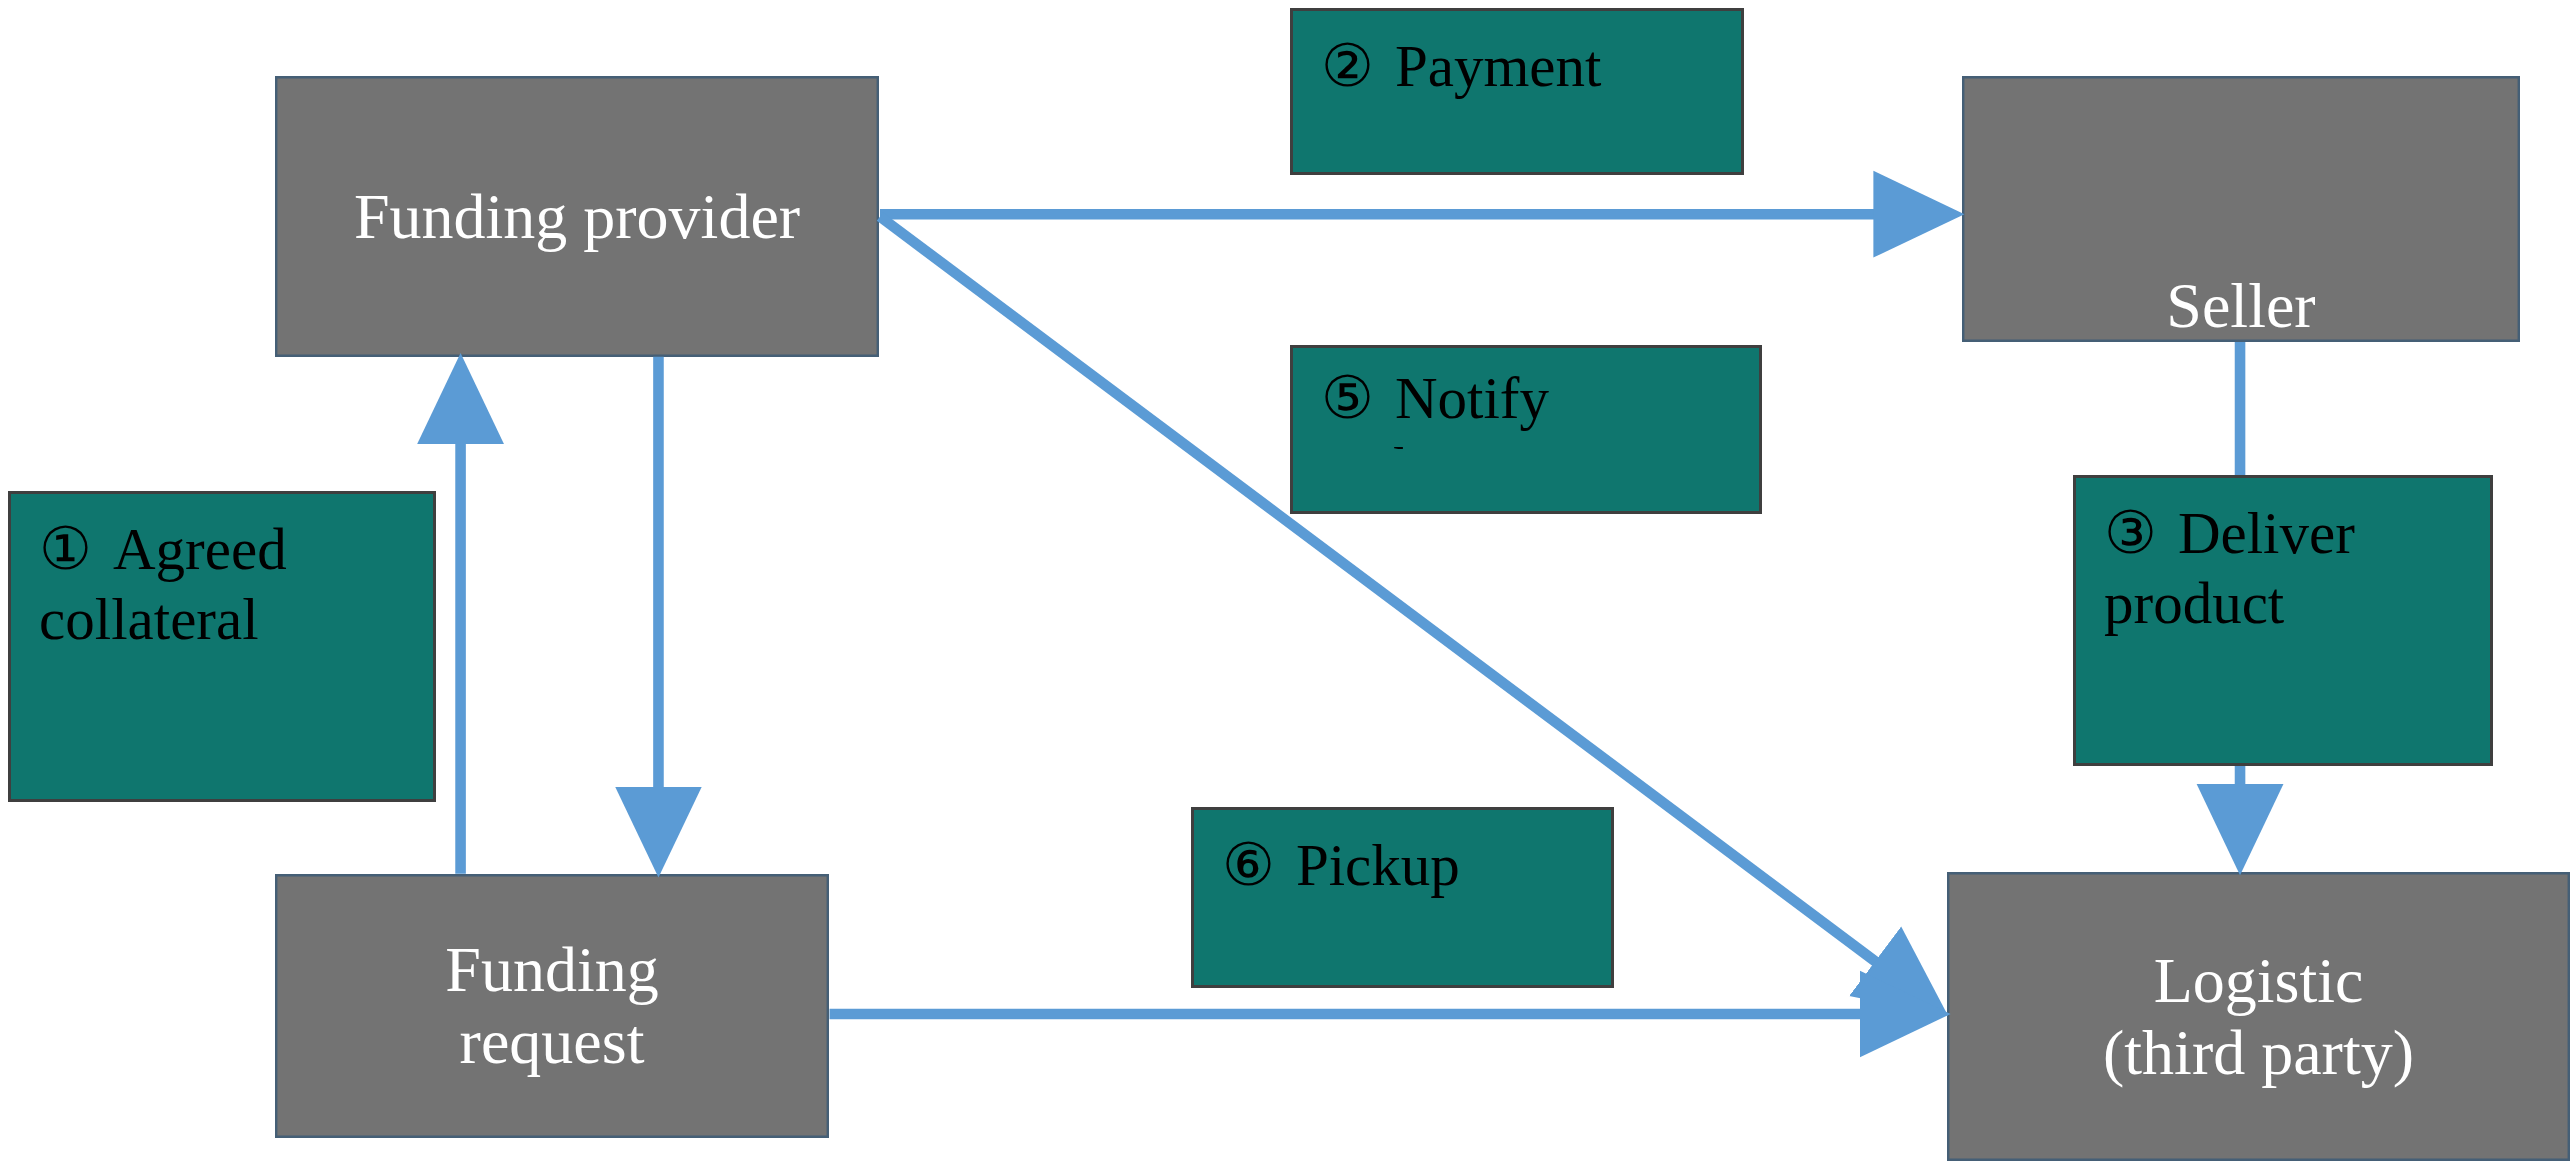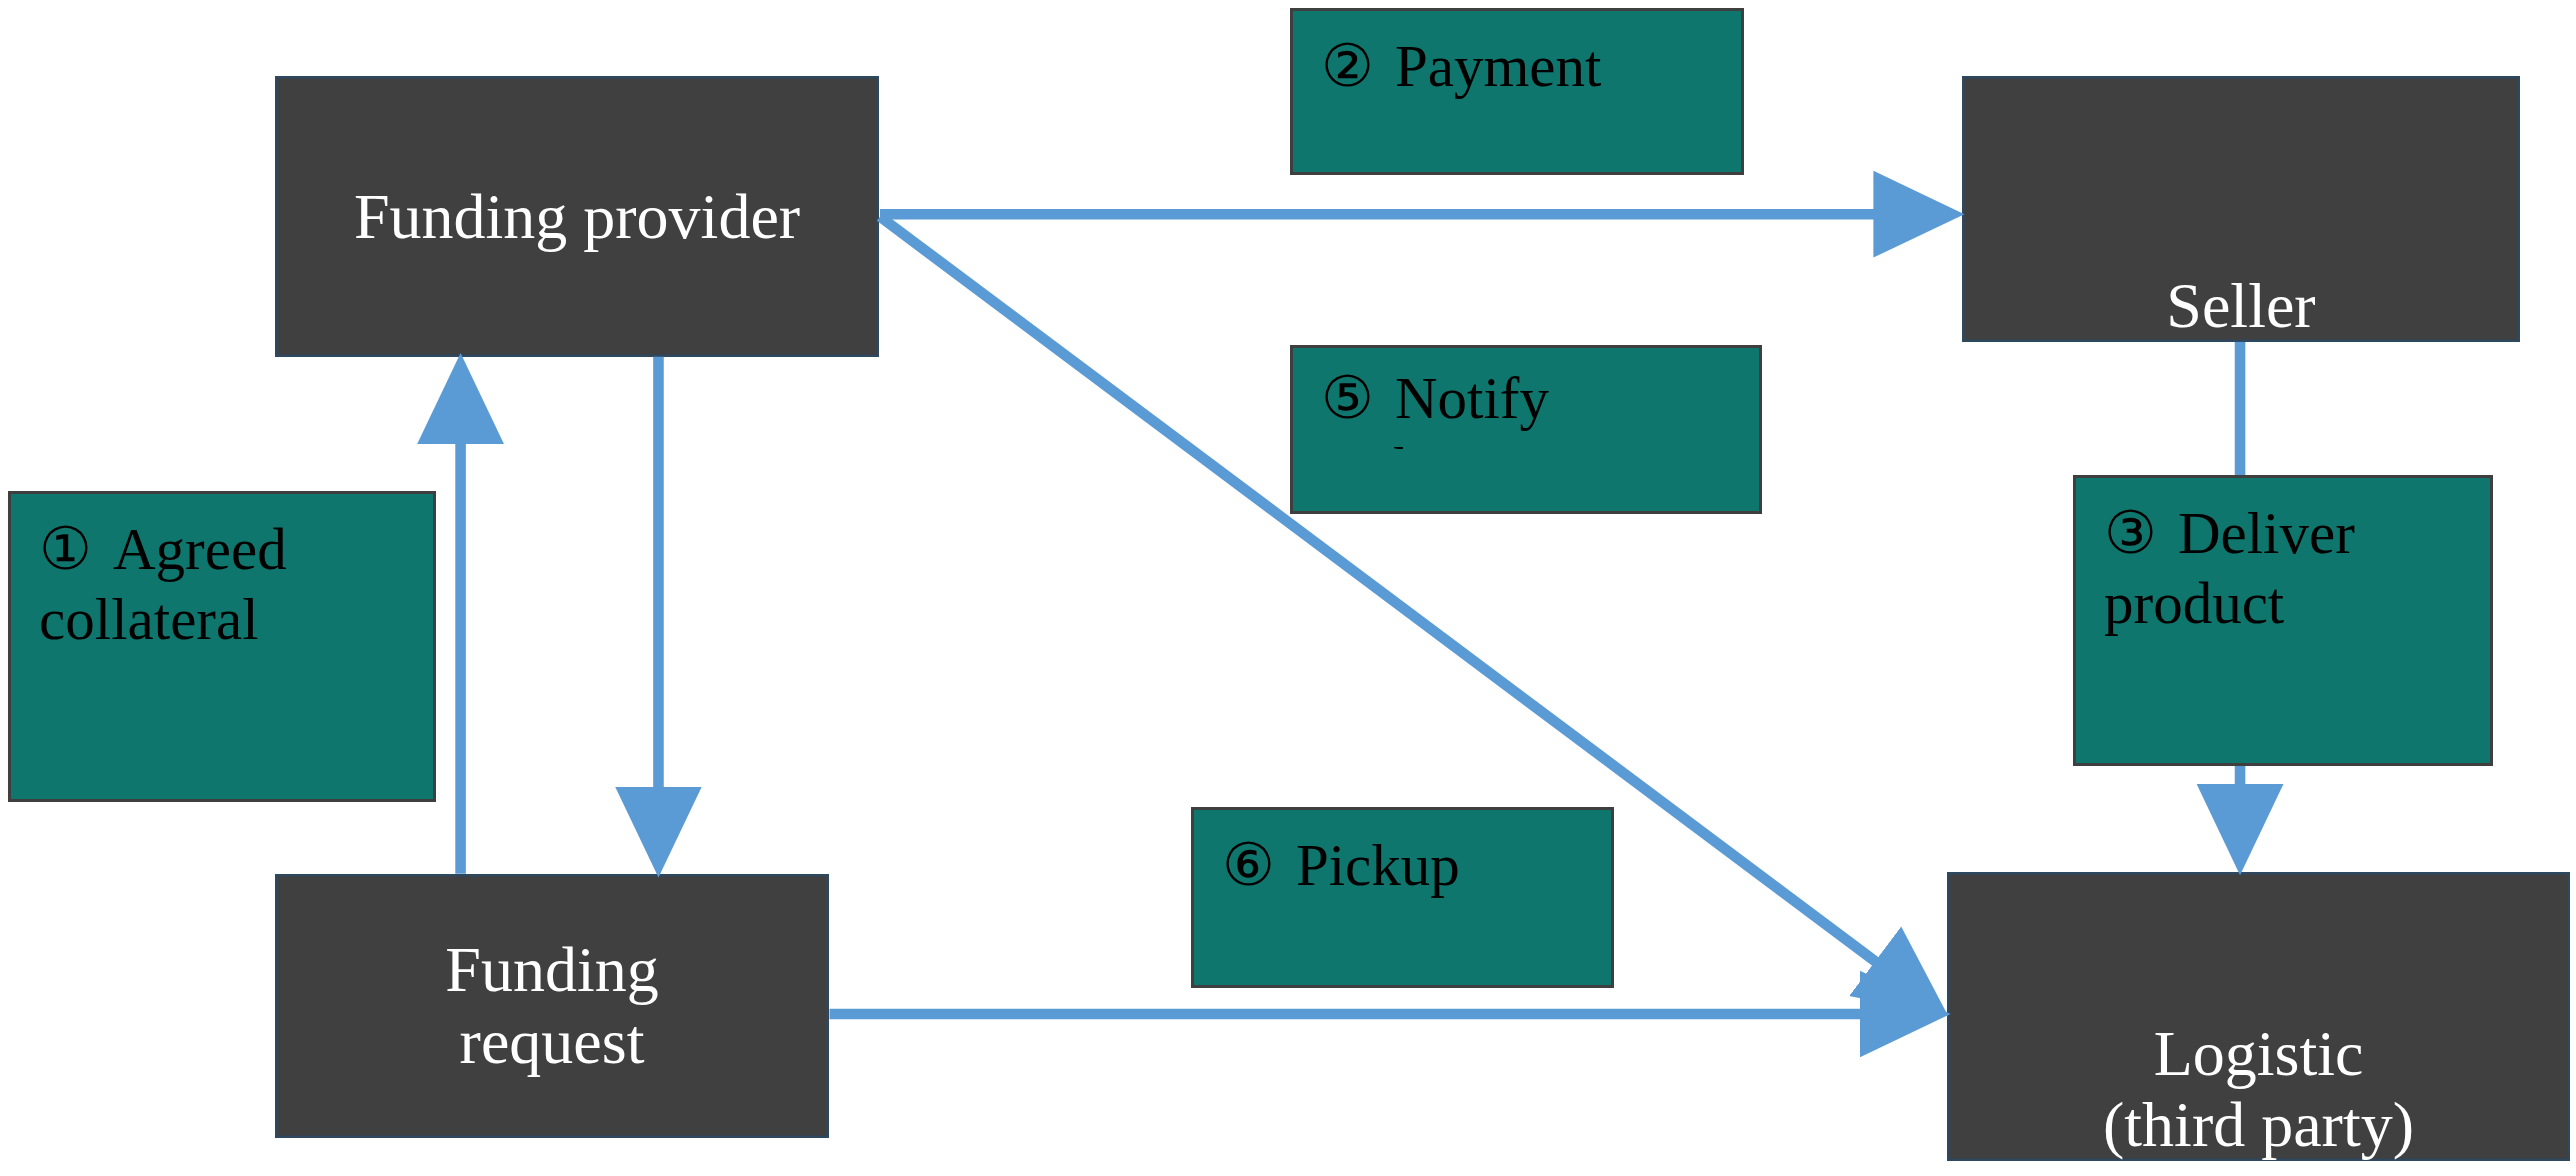--- a/index.html
+++ b/index.html
@@ -11,37 +11,37 @@
   #canvas{
     position:relative;
     width:2576px;
     height:1176px;
     background:#ffffff;
     overflow:hidden;
   }
   
   .node{
     position:absolute;
-    background:#404040;
+    background:#737373;
     color:#ffffff;
     display:flex;
     align-items:center;
     justify-content:center;
     text-align:center;
     line-height:1.12;
     font-weight:400;
     box-sizing:border-box;
     z-index:4;
     box-shadow:0 0 0 2.4px rgba(31,78,121,0.55) inset;
   }
   .node .nl{display:block;white-space:nowrap;}
   #node-funding-provider{left:275px;  top:76px;   width:604px; height:281px; font-size:64px;}
   #node-seller{          left:1962px; top:76px;   width:558px; height:266px; font-size:64px;align-items:flex-end;}
   #node-funding-request{ left:275px;  top:874px; width:554px; height:264px; font-size:64px;}
-  #node-logistic{        left:1947px; top:872px; width:623px; height:289px; font-size:64px;align-items:flex-end;}
+  #node-logistic{        left:1947px; top:872px; width:623px; height:289px; font-size:64px;}
 
   
   .caption{
     position:absolute;
     background:#0f766e;
     border:3.3px solid #3f3f3f;
     box-sizing:border-box;
     color:#000000;
     font-size:59px;
     line-height:1.18;

